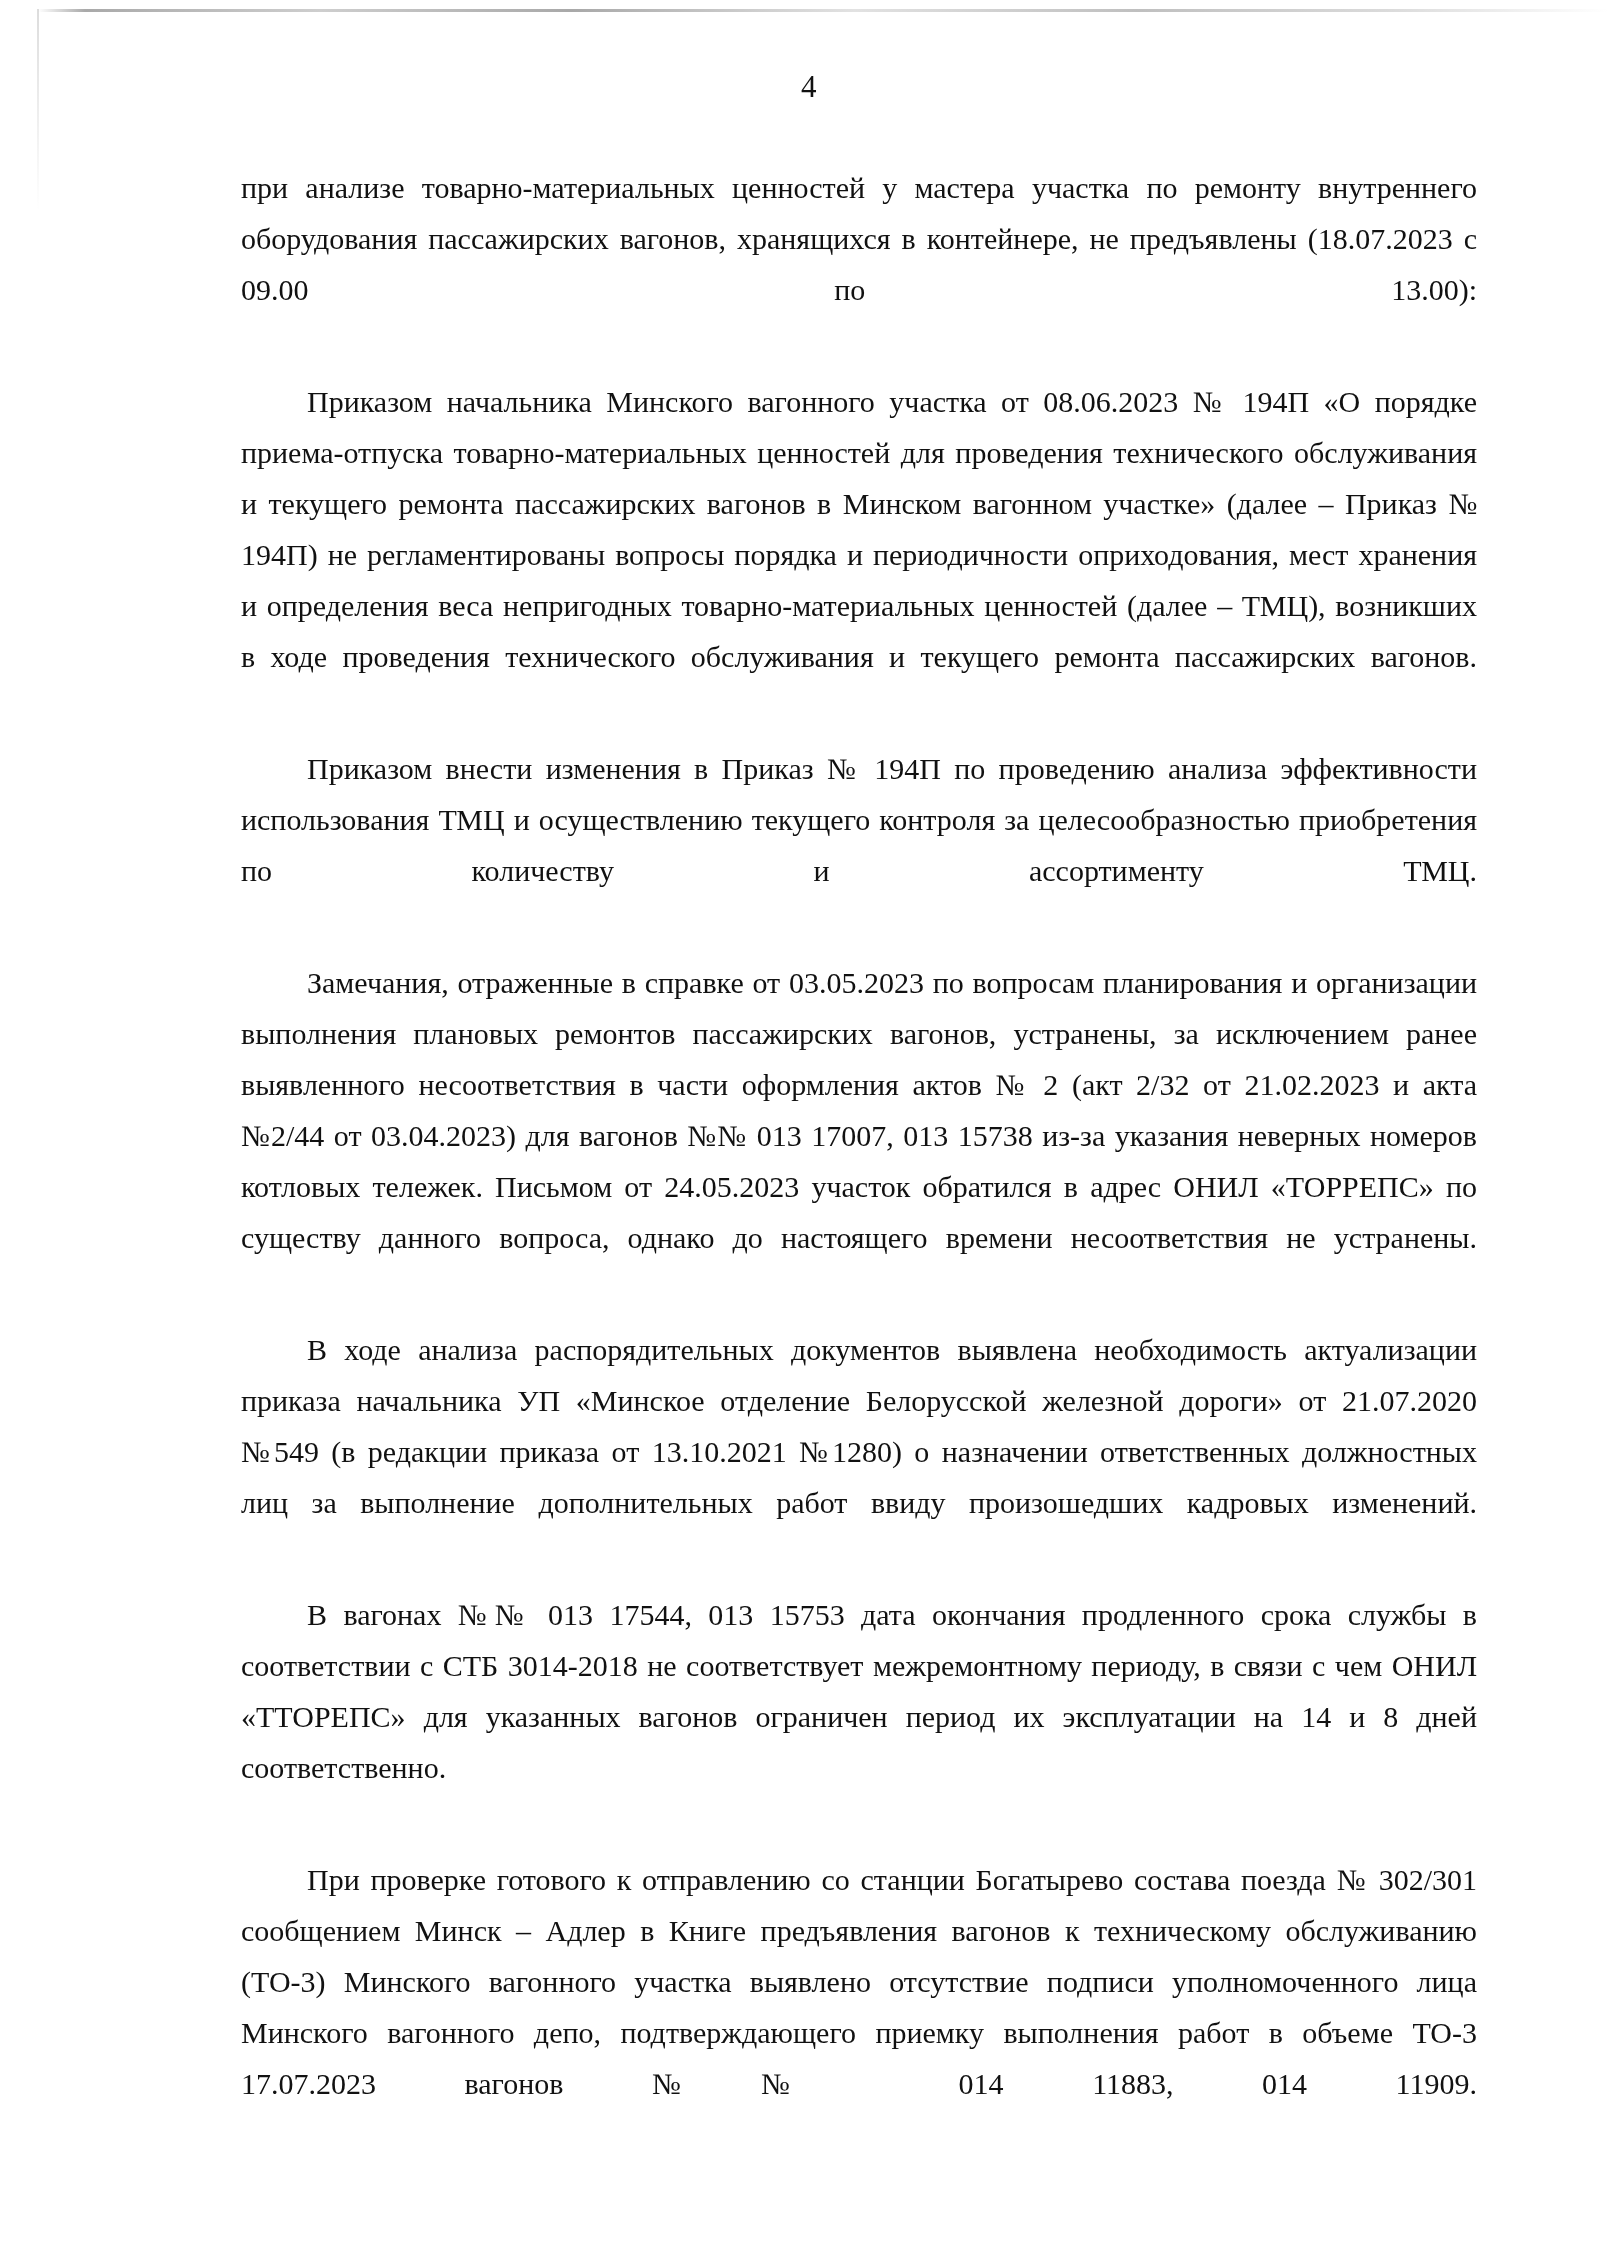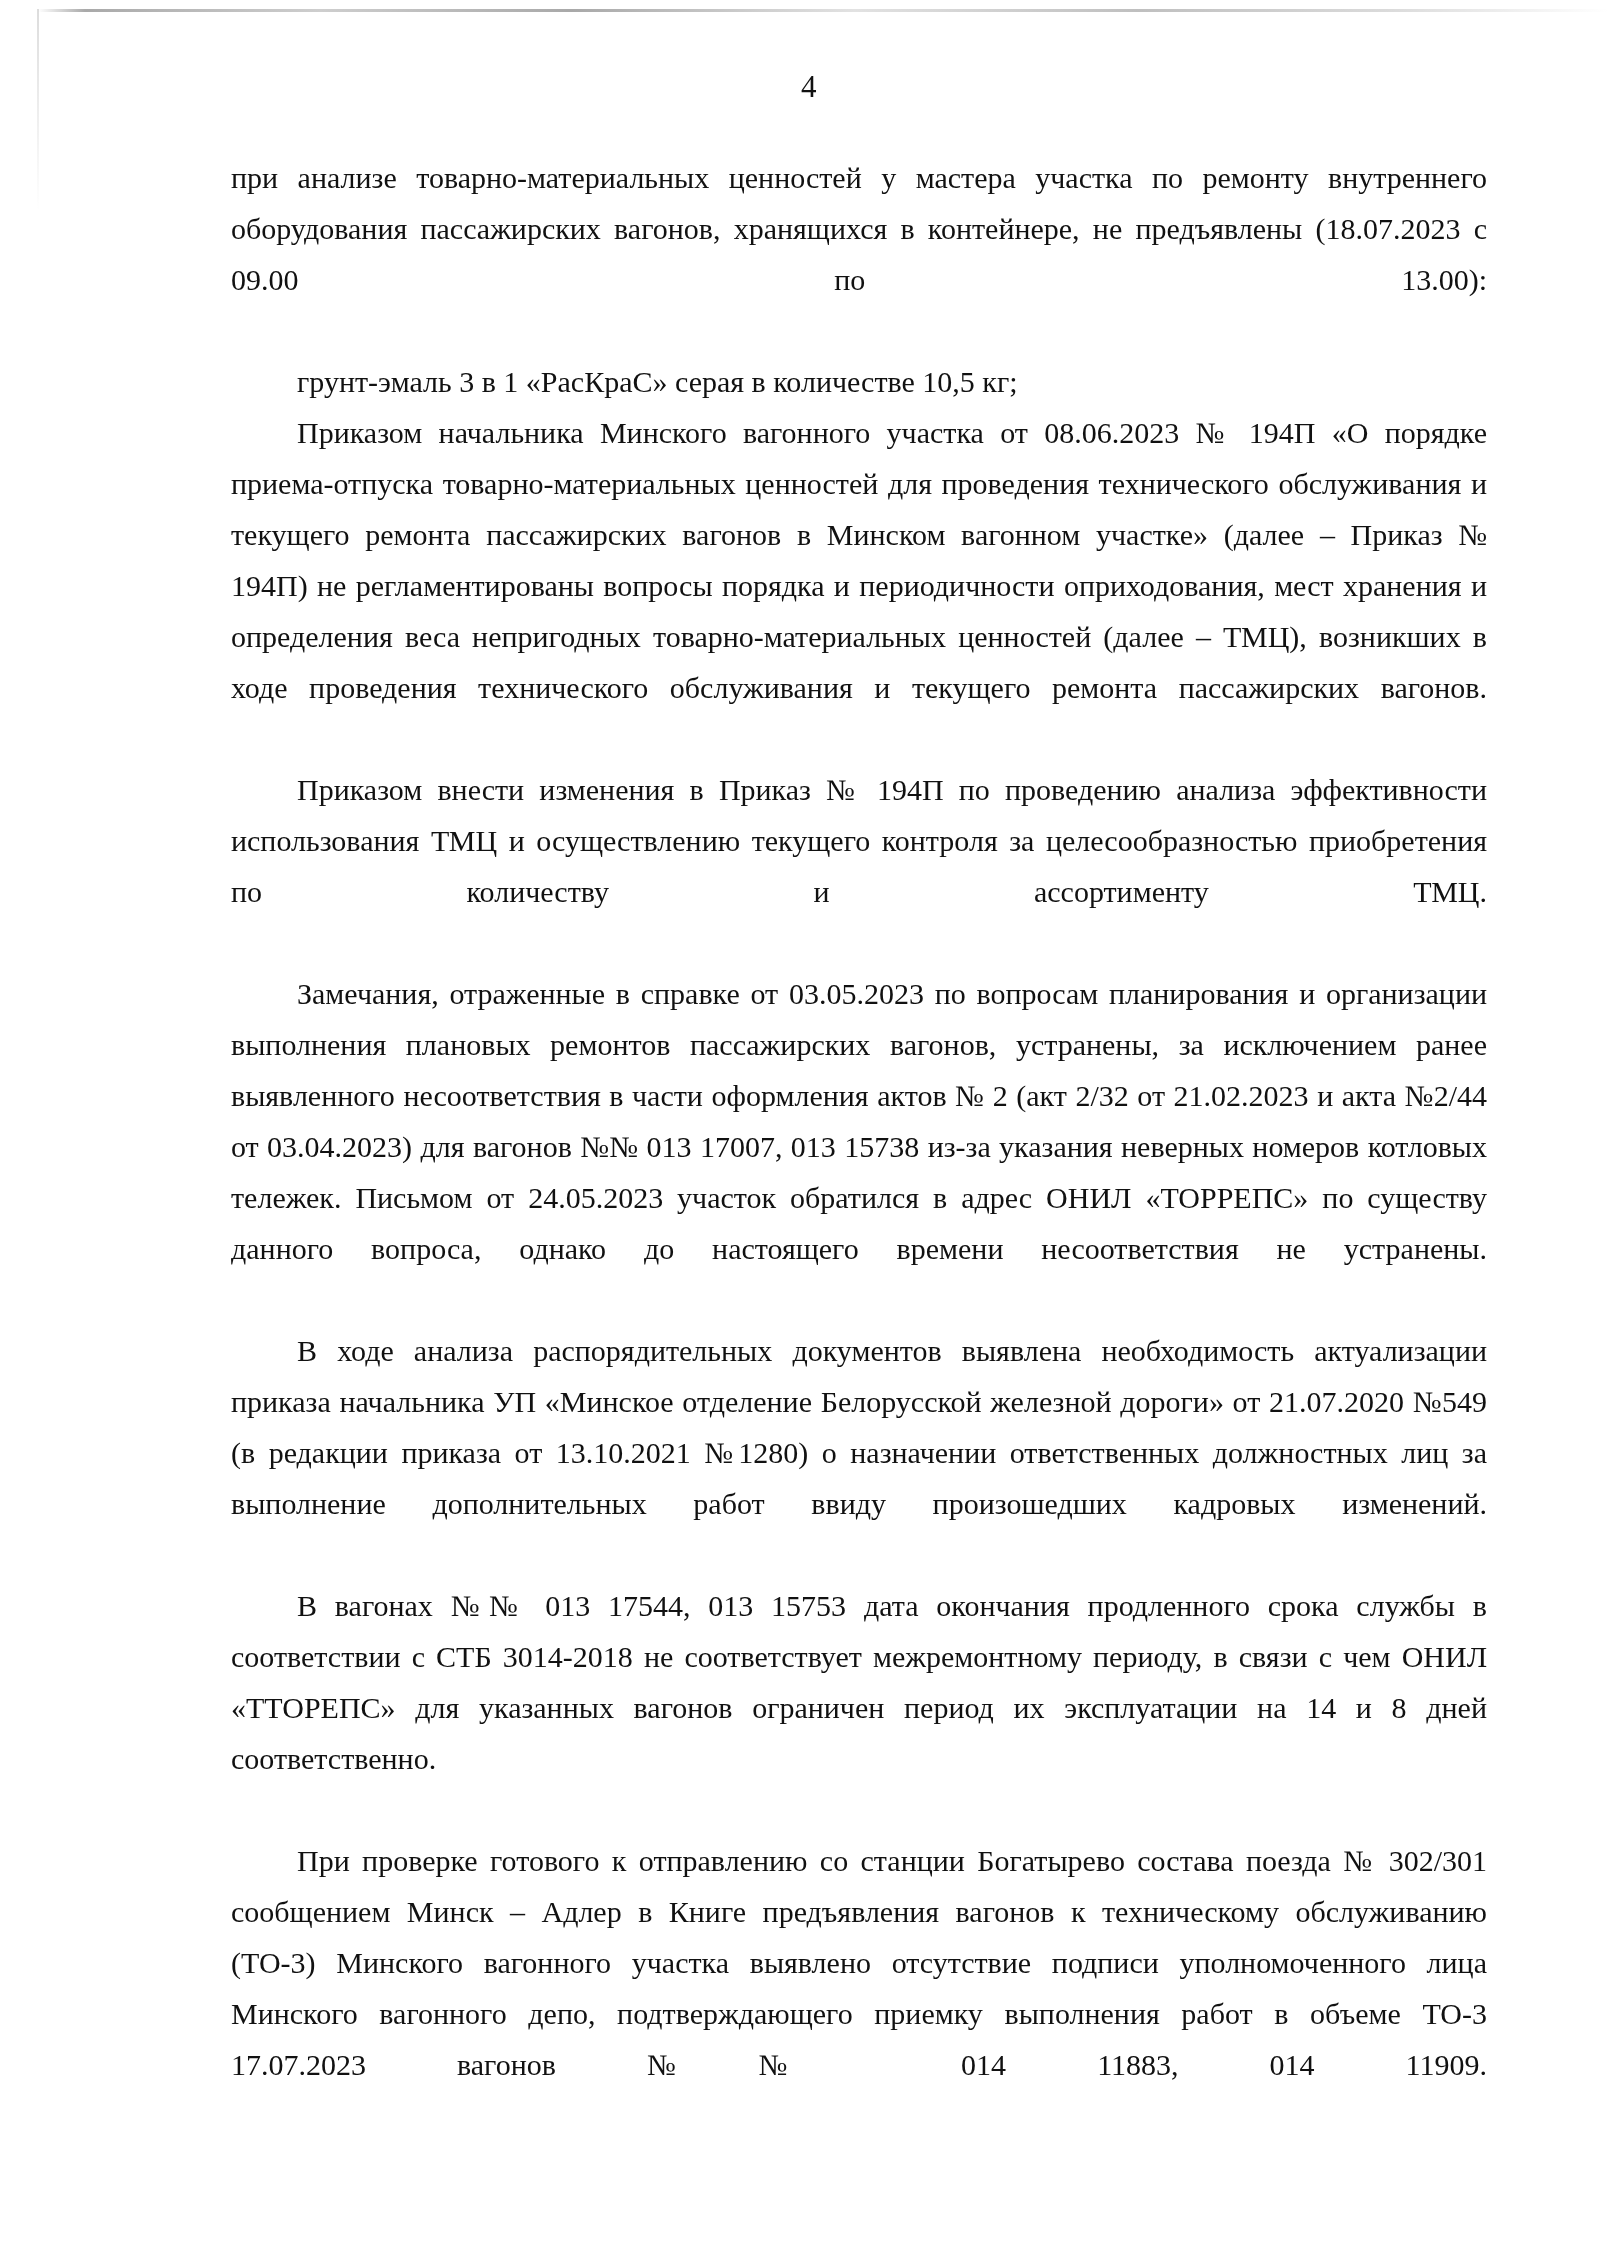--- a/index.html
+++ b/index.html
@@ -61,21 +61,21 @@
   .body-text {
     position: absolute;
     left: 231px;
     top: 152px;
     width: 1256px;
     font-size: 30px;
     line-height: 51px;
   }
 
   p.para {
-    margin: 0;
+    margin: 10px;
     text-align: justify;
     text-indent: 66px;
     text-justify: inter-word;
     word-spacing: 0.02em;
   }
   
   p.para::after {
     content: "";
     display: inline-block;
     width: 100%;
@@ -98,21 +98,20 @@
   <div class="scan-edge-top"></div>
   <div class="scan-edge-left"></div>
 
   <div class="page-number">4</div>
 
   <div class="body-text">
 
     <p class="para no-indent">при анализе товарно-материальных ценностей у мастера участка по ремонту внутреннего оборудования пассажирских вагонов, хранящихся в контейнере, не предъявлены (18.07.2023 с 09.00 по 13.00):</p>
 
 
-    <p class="item">грунт-эмаль 3 в 1 «РасКраС» серая в количестве 10,5 кг;</p>
 
 
     <p class="para">Приказом начальника Минского вагонного участка от 08.06.2023 № 194П «О порядке приема-отпуска товарно-материальных ценностей для проведения технического обслуживания и текущего ремонта пассажирских вагонов в Минском вагонном участке» (далее – Приказ № 194П) не регламентированы вопросы порядка и периодичности оприходования, мест хранения и определения веса непригодных товарно-материальных ценностей (далее – ТМЦ), возникших в ходе проведения технического обслуживания и текущего ремонта пассажирских вагонов.</p>
 
     <p class="para">Приказом внести изменения в Приказ № 194П  по проведению анализа эффективности использования ТМЦ и осуществлению текущего контроля за целесообразностью приобретения по количеству и ассортименту ТМЦ.</p>
 
     <p class="para">Замечания, отраженные в справке от 03.05.2023 по вопросам планирования и организации выполнения плановых ремонтов пассажирских вагонов, устранены, за исключением ранее выявленного несоответствия в части оформления актов № 2 (акт 2/32 от 21.02.2023 и акта №2/44 от 03.04.2023) для вагонов №№ 013 17007, 013 15738 из-за указания неверных номеров котловых тележек. Письмом от 24.05.2023 участок обратился в адрес ОНИЛ «ТОРРЕПС» по существу данного вопроса, однако до настоящего времени несоответствия не устранены.</p>
 
     <p class="para">В ходе анализа распорядительных документов выявлена необходимость актуализации приказа начальника УП «Минское отделение Белорусской железной дороги» от 21.07.2020 №549 (в редакции приказа от 13.10.2021 №1280) о назначении ответственных должностных лиц за выполнение дополнительных работ ввиду произошедших кадровых изменений.</p>
 

